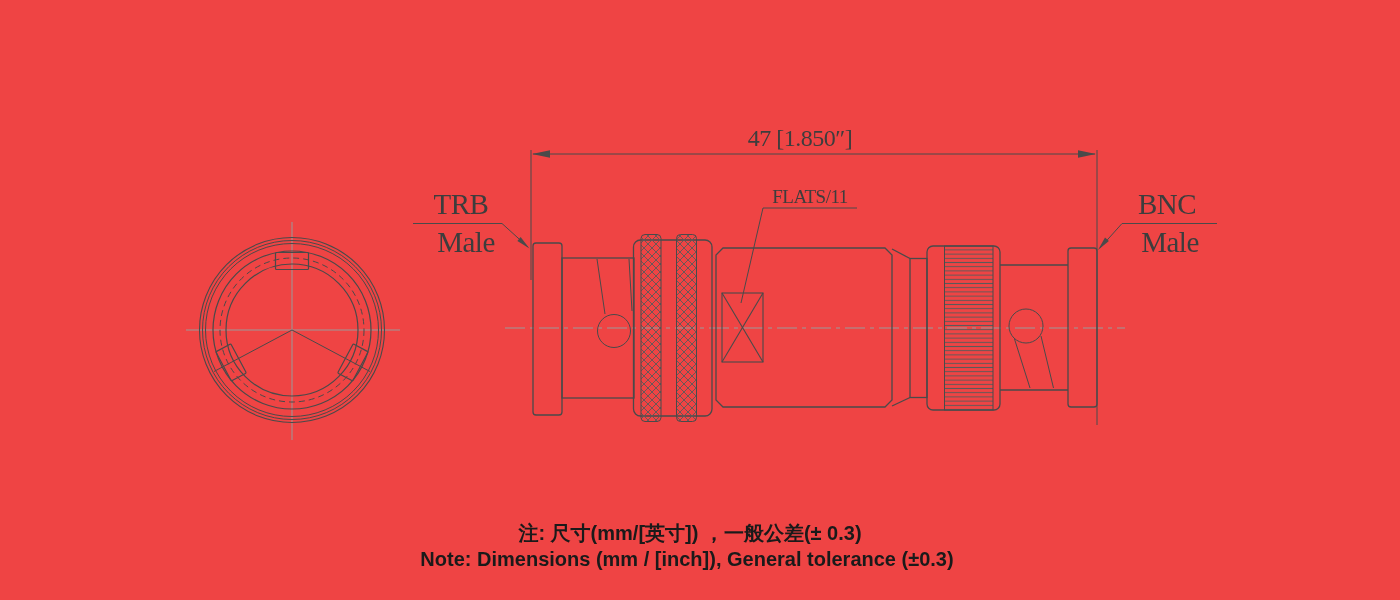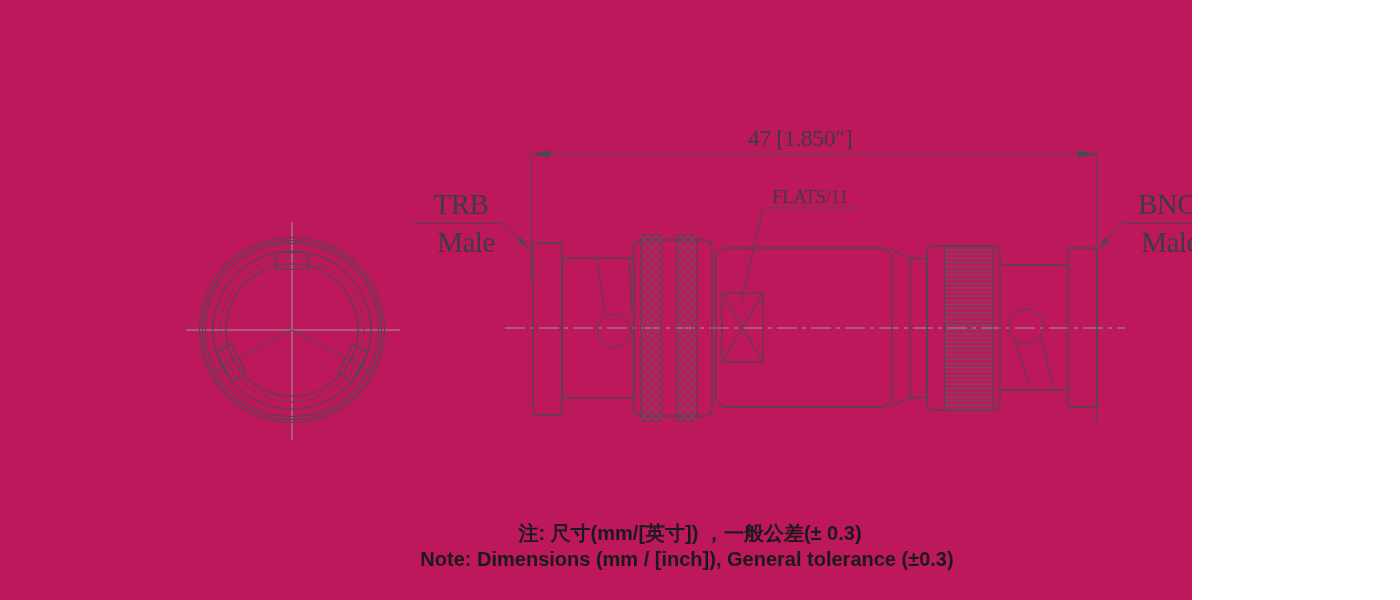--- a/index.html
+++ b/index.html
@@ -1,19 +1,19 @@
 <!DOCTYPE html>
 <html><head>
 <meta charset="utf-8">
 <style>
   html,body{margin:0;padding:0;background:#fff;}
   .canvas{
     position:relative;
-    width:1192px;height:600px;
-    background:#be185d;
+    width:1400px;height:600px;
+    background:#ef4444;
     overflow:hidden;
     font-family:"Liberation Sans","DejaVu Sans",sans-serif;
     text-decoration:underline;
   }
   svg{display:block;}
   .label-serif{
     font-family:"Liberation Serif","DejaVu Serif",serif;
     letter-spacing:-0.5px;
   }
   .note-text{

